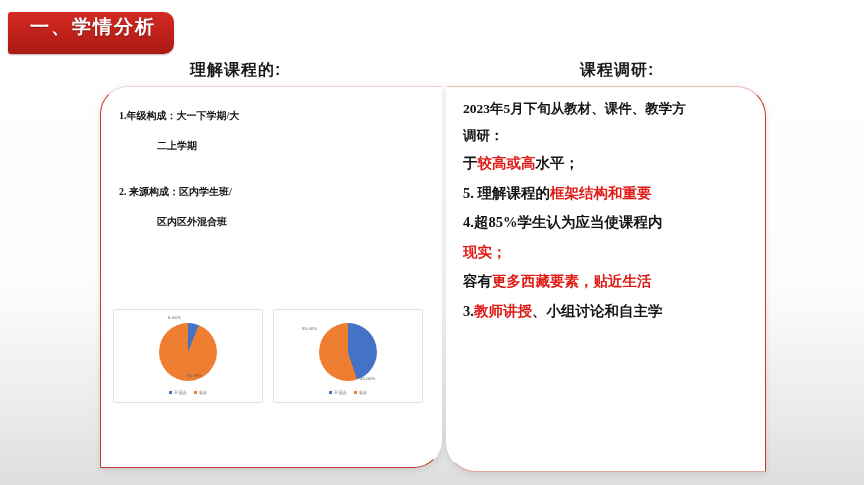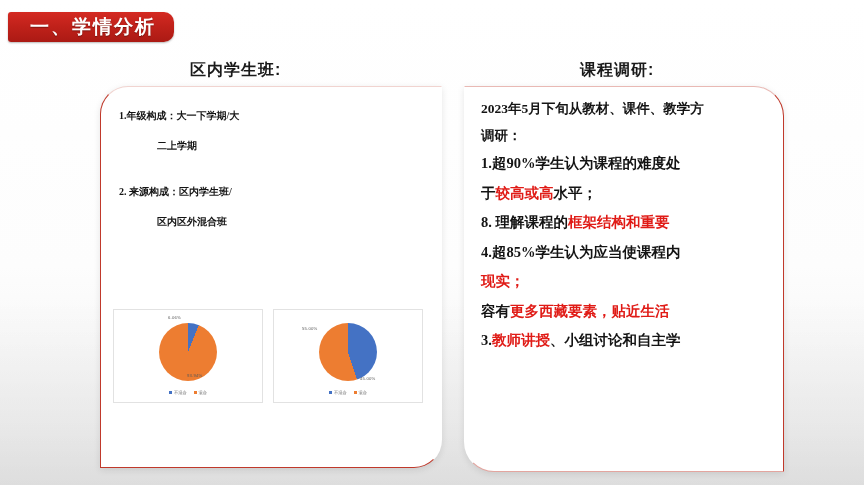--- a/index.html
+++ b/index.html
@@ -17,21 +17,21 @@
   
   .bg-band{
     position:absolute;left:0;right:0;top:300px;height:185px;
     background:linear-gradient(180deg,rgba(0,0,0,0) 0%,rgba(0,0,0,.035) 60%,rgba(0,0,0,.06) 100%);
     pointer-events:none;
   }
 
   
   .title-banner{
     position:absolute;left:8px;top:12px;
-    height:30px;padding:0 18px 0 22px;
+    height:30px;padding:0 18px 12px 22px;
     display:flex;align-items:center;
     background:linear-gradient(180deg,#d42a22 0%,#c0211a 48%,#ab1a14 100%);
     border-radius:3px 10px 10px 3px;
     box-shadow:0 1px 2px rgba(0,0,0,.28);
   }
   .title-banner .txt{
     color:#ffffff;font-weight:bold;font-size:19px;letter-spacing:2px;
     font-family:"Liberation Sans","DejaVu Sans",sans-serif;
     text-shadow:0 1px 1px rgba(0,0,0,.35);
     white-space:nowrap;
@@ -54,21 +54,21 @@
   .panel-left{
     left:100px;top:86px;width:340px;height:380px;
     border-left:1.3px solid #c0392b;
     border-bottom:1.3px solid #c0392b;
     border-top:1.3px solid rgba(192,57,43,.22);
     border-right:1.3px solid rgba(192,57,43,0);
     border-top-left-radius:28px;
     border-bottom-right-radius:28px;
   }
   .panel-right{
-    left:464px;top:86px;width:318px;height:384px;
+    left:446px;top:86px;width:318px;height:384px;
     border-right:1.3px solid #c0392b;
     border-top:1.3px solid rgba(192,57,43,.35);
     border-bottom:1.3px solid rgba(192,57,43,.45);
     border-left:1.3px solid rgba(192,57,43,0);
     border-top-right-radius:30px;
     border-bottom-left-radius:30px;
   }
 
   
   .lp-body{position:absolute;left:18px;top:14px;width:300px;}
@@ -117,21 +117,21 @@
 </head>
 <body>
 
 <div class="slide">
   <div class="bg-band"></div>
 
   <div class="title-banner">
     <span class="txt">一、学情分析</span>
   </div>
 
-  <div class="sec-head left">区内学生班:</div>
+  <div class="sec-head left">理解课程的:</div>
   <div class="sec-head right">课程调研:</div>
 
   <div class="panel panel-left">
     <div class="lp-body">
       <div class="lp-line">1.年级构成：大一下学期/大</div>
       <div class="lp-line ind">二上学期</div>
       <div class="lp-gap"></div>
       <div class="lp-line">2. 来源构成：区内学生班/</div>
       <div class="lp-line ind">区内区外混合班</div>
     </div>
@@ -175,23 +175,22 @@
       </div>
 
     </div>
   </div>
 
   <div class="panel panel-right">
     <div class="rp-body">
       <div class="rp-line small">2023年5月下旬从教材、课件、教学方</div>
       <div class="rp-line small">调研：</div>
       <div id="survey-items">
-          <div class="rp-line"><span>1.超90%学生认为课程的难度处</span></div>
           <div class="rp-line"><span>于</span><span class="hl">较高或高</span><span>水平；</span></div>
-          <div class="rp-line"><span>8. 理解课程的</span><span class="hl">框架结构和重要</span></div>
+          <div class="rp-line"><span>5. 理解课程的</span><span class="hl">框架结构和重要</span></div>
           <div class="rp-line"><span>4.超85%学生认为应当使课程内</span></div>
           <div class="rp-line"><span class="hl">现实；</span></div>
           <div class="rp-line"><span>容有</span><span class="hl">更多西藏要素，贴近生活</span></div>
           <div class="rp-line"><span>3.</span><span class="hl">教师讲授</span><span>、小组讨论和自主学</span></div>
         </div>
     </div>
   </div>
 </div>
 
 </body></html>

